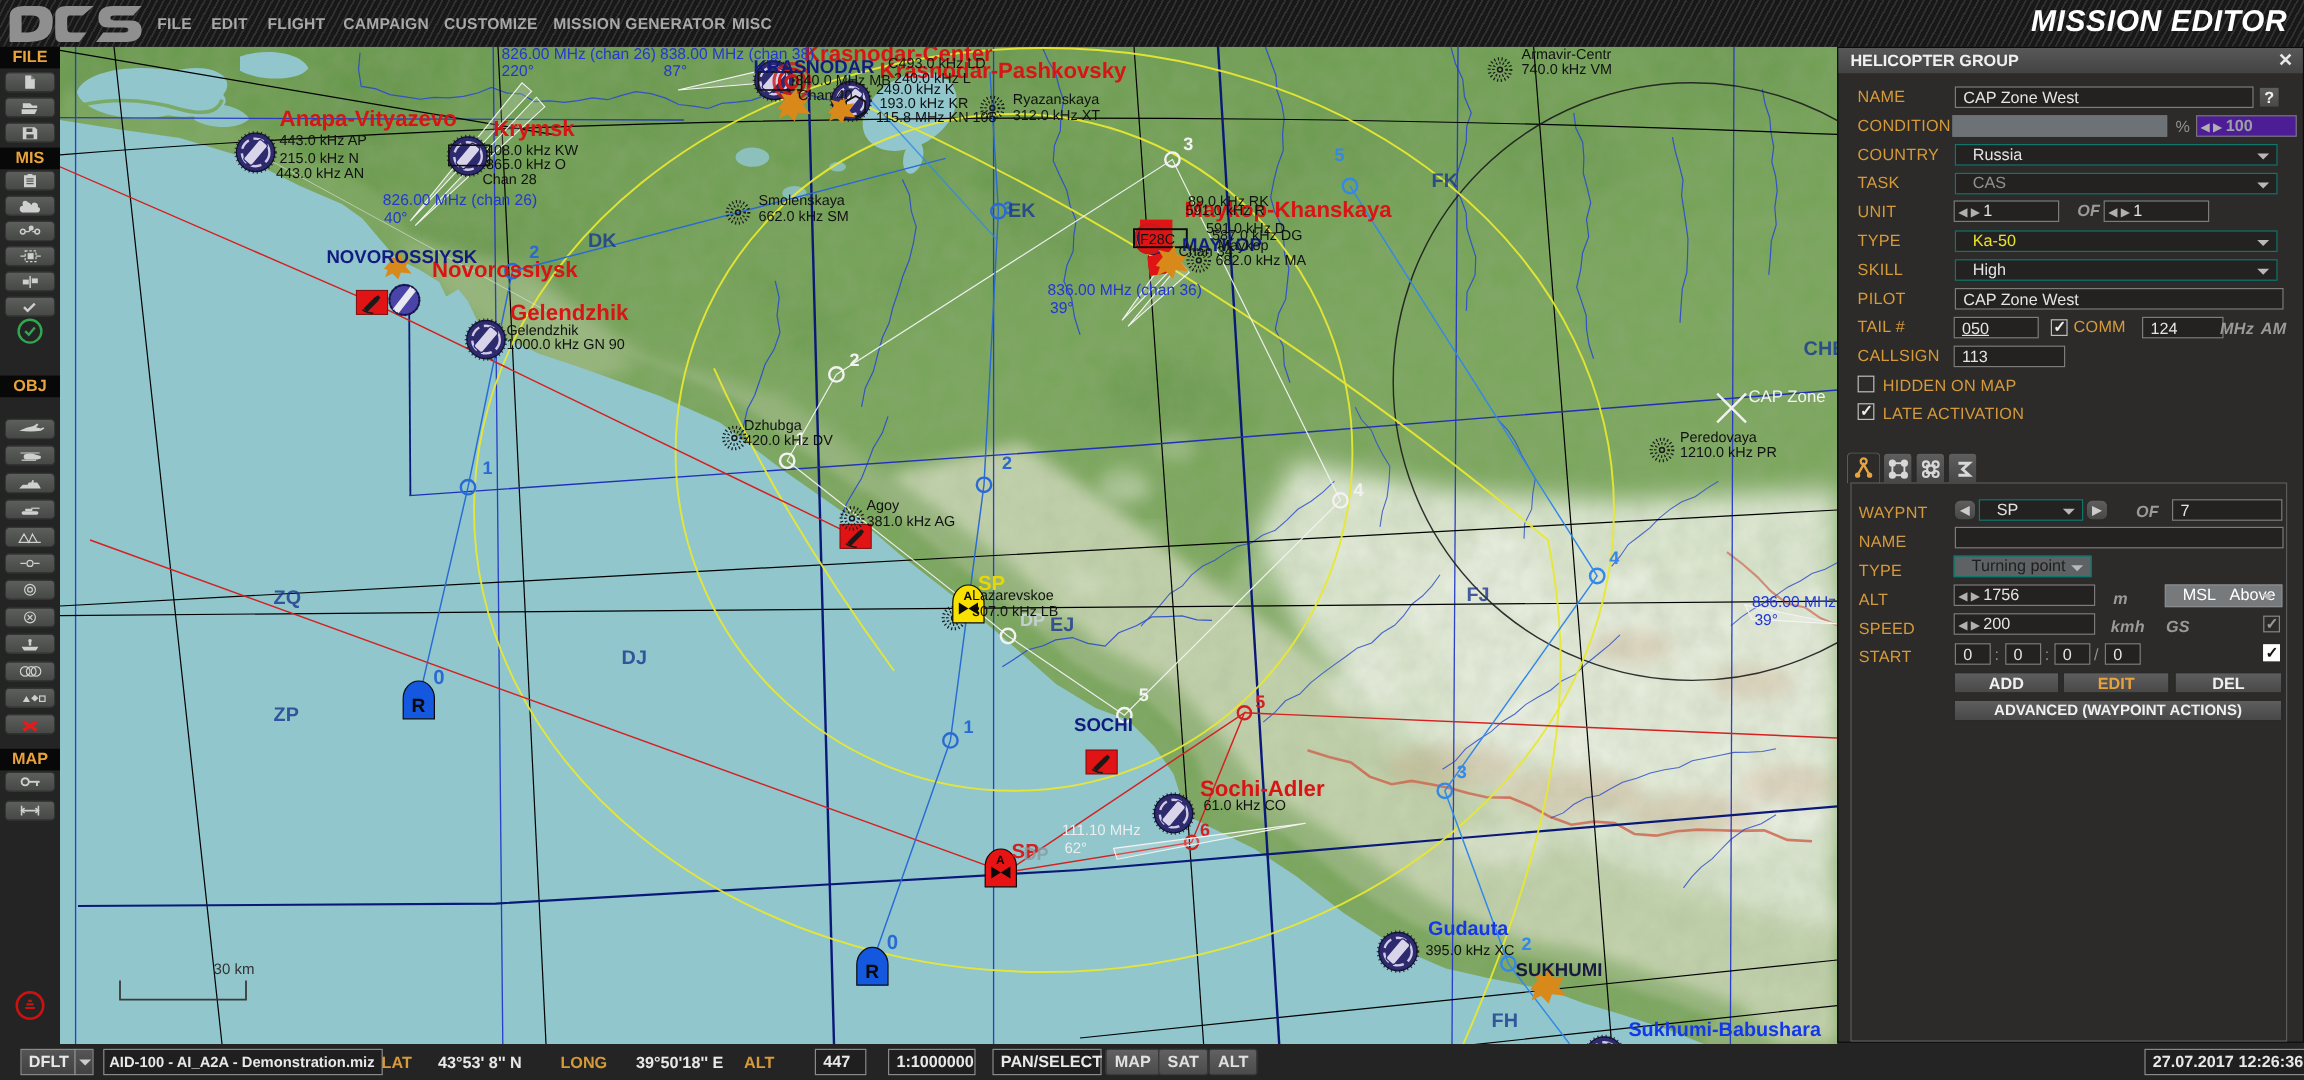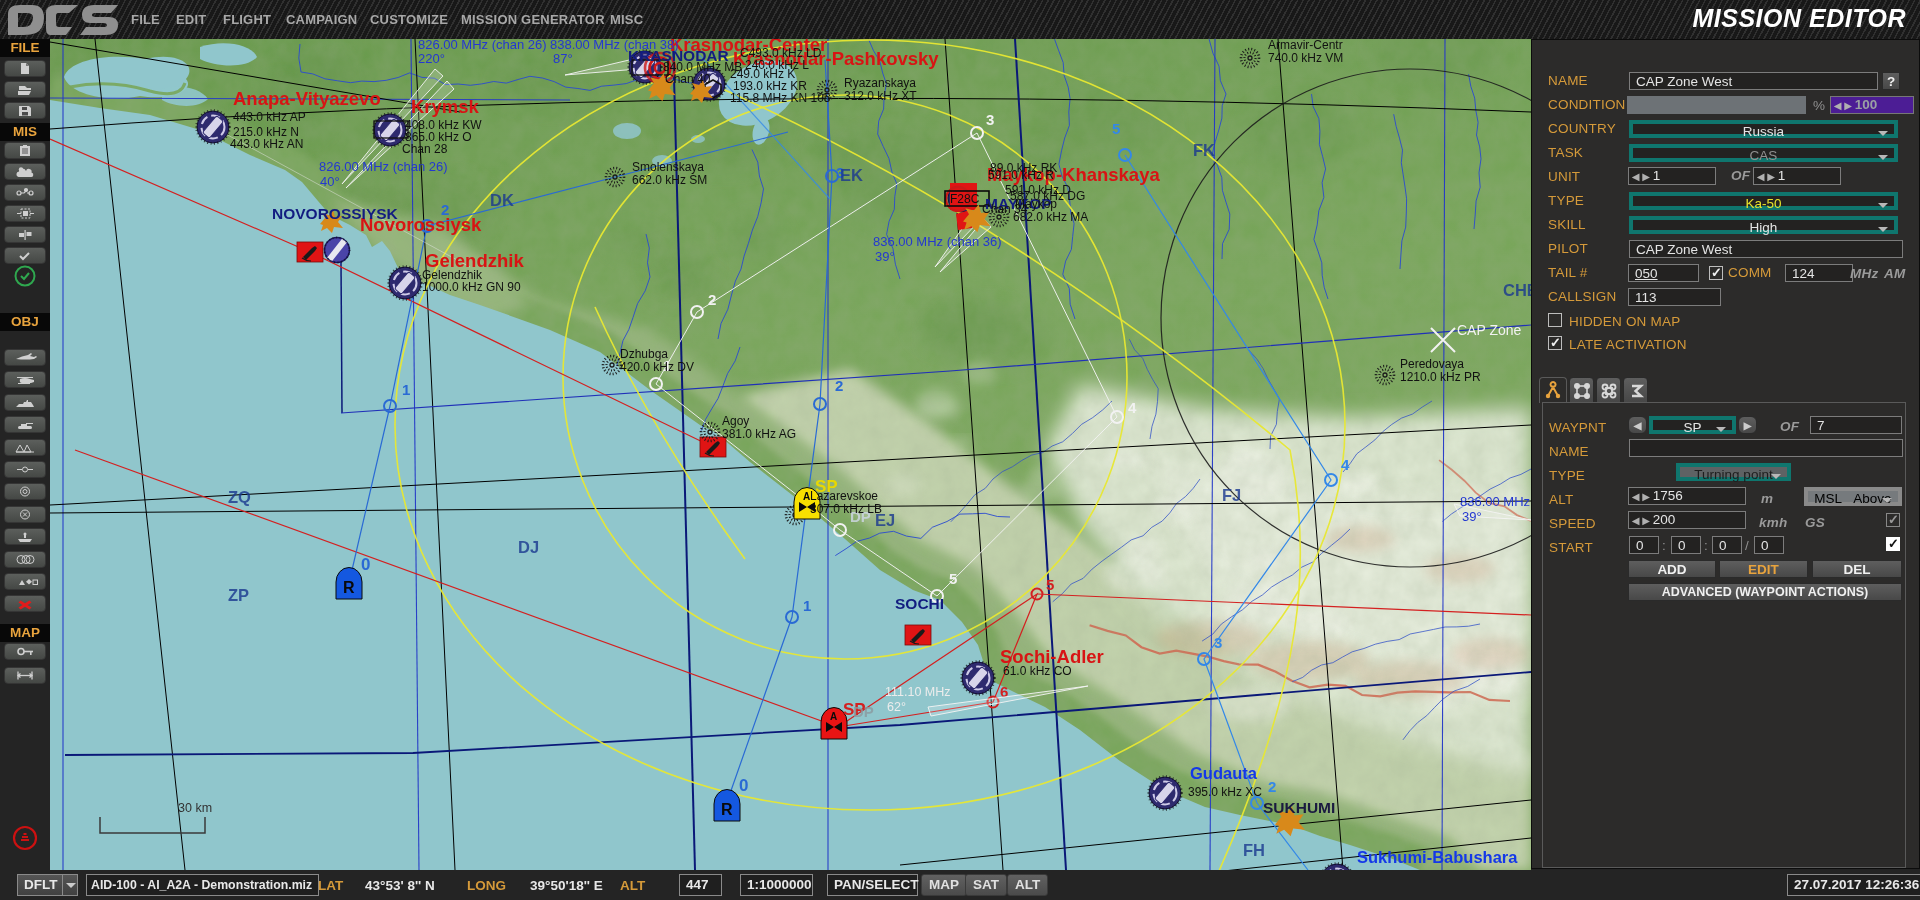--- a/index.html
+++ b/index.html
@@ -34,22 +34,22 @@
   
   #panel { position:absolute; left:1531px; top:39px; width:389px; height:830px;
     background:#2c2b2a; border:1px solid #0c0c0c; }
   #phead { position:absolute; left:0; top:0; width:387px; height:21px;
     background:linear-gradient(#585858,#434343); color:#f0f0f0; font-size:13.5px;
     font-weight:bold; line-height:21px; padding-left:10px; }
   #phead .x { position:absolute; right:8px; top:0px; color:#e8e8e8; font-size:15px; font-weight:bold; }
   .plb { position:absolute; color:#d59a3a; font-size:13.5px; letter-spacing:0.2px; }
   .pin { position:absolute; background:#232221; border:1px solid #7c7c7c; color:#e4e4e4;
     font-size:13.5px; padding:0 6px; line-height:17px; }
-  .pdd { position:absolute; background:#232221; border:4px solid #0f766e; color:#e4e4e4;
-    font-size:13.5px; padding:0 0; line-height:16px;text-align:center; }
+  .pdd { position:absolute; background:#232221; border:1px solid #0f766e; color:#e4e4e4;
+    font-size:13.5px; padding:0 14px; line-height:16px; }
   .pdd:after { content:""; position:absolute; right:6px; top:7px; border:5px solid transparent;
     border-top-color:#b8b8b8; }
   .spin { position:absolute; background:#232221; border:1px solid #7c7c7c; color:#e4e4e4;
     font-size:13.5px; line-height:16px; }
   .spin .a { color:#b0b0b0; font-size:10px; }
   .pcb { position:absolute; width:14px; height:14px; background:#2c2b2a; border:1px solid #bdbdbd; }
   .pcb.ck:after { content:"\2713"; position:absolute; left:1px; top:-2px; color:#f0f0f0;
     font-size:13px; font-weight:bold; }
   .pbtn { position:absolute; background:linear-gradient(#5e5e5e,#484848); border:1px solid #2a2a2a;
     color:#f0f0f0; font-size:13.5px; font-weight:bold; text-align:center; }
@@ -695,20 +695,21 @@
           <circle cx="11" cy="11" r="9.5" fill="none" stroke="#2fa84f" stroke-width="2"></circle>
           <path d="M7,11 l3,3 5,-6" stroke="#2fa84f" stroke-width="2" fill="none"></path>
         </svg></div>
 <div style="position:absolute;left:11px;top:785px;width:28px;height:28px;"><svg width="28" height="28">
           <circle cx="14" cy="14" r="11" fill="none" stroke="#cc1111" stroke-width="2.2"></circle>
           <path d="M10,16 h8 M11,13 h6 M12.5,10 h3" stroke="#cc1111" stroke-width="1.8"></path>
         </svg></div>
     </div>
 
   <div id="panel">
+    <div id="phead">HELICOPTER GROUP<span class="x">✕</span></div>
     <div class="plb " style="left:16px;top:33px">NAME</div>
 <div class="pin" style="left:97px;top:32px;width:249px;height:18px;">CAP Zone West</div>
 <div class="pbtn" style="left:350px;top:32px;width:18px;height:18px;line-height:17px;">?</div>
 <div class="plb " style="left:16px;top:57px">CONDITION</div>
 <div class="pin" style="left:95px;top:56px;width:179px;height:18px;background:#6d7276;border-color:#6d7276;"></div>
 <div class="plb gray" style="left:281px;top:58px">%</div>
 <div class="spin" style="left:298px;top:56px;width:84px;height:18px;background:#4c1d95;border-color:#777;color:#9aa0a4"><span class="a">&nbsp;◀ ▶&nbsp;</span><b>100</b></div>
 <div class="plb " style="left:16px;top:81px">COUNTRY</div>
 <div class="pdd" style="left:97px;top:80px;width:269px;height:18px;">Russia</div>
 <div class="plb " style="left:16px;top:105px">TASK</div>
@@ -765,25 +766,25 @@
 <div style="position:absolute;left:10px;top:362px;width:364px;height:466px;border:1px solid #5a5a5a;"></div>
 <div class="plb " style="left:17px;top:380px">WAYPNT</div>
 <div class="pbtn" style="left:96px;top:376px;width:19px;height:18px;line-height:17px;font-size:10px;color:#ccc;border-radius:6px;">◀</div>
 <div class="pdd" style="left:117px;top:376px;width:87px;height:18px;">SP</div>
 <div class="pbtn" style="left:206px;top:376px;width:19px;height:18px;line-height:17px;font-size:10px;color:#ccc;border-radius:6px;">▶</div>
 <div class="plb it" style="left:248px;top:379px">OF</div>
 <div class="pin" style="left:278px;top:376px;width:92px;height:18px;">7</div>
 <div class="plb " style="left:17px;top:404px">NAME</div>
 <div class="pin" style="left:97px;top:399px;width:274px;height:18px;"></div>
 <div class="plb " style="left:17px;top:428px">TYPE</div>
-<div class="pdd" style="left:96px;top:423px;width:115px;height:18px;background:#5e6264;color:#1e1e1e;margin-left:48px;">Turning point</div>
+<div class="pdd" style="left:96px;top:423px;width:115px;height:18px;background:#5e6264;color:#1e1e1e;">Turning point</div>
 <div class="plb " style="left:17px;top:452px">ALT</div>
 <div class="spin" style="left:96px;top:447px;width:118px;height:18px"><span class="a">&nbsp;◀ ▶&nbsp;</span>1756</div>
 <div class="plb it" style="left:229px;top:451px">m</div>
-<div class="pdd" style="left:272px;top:447px;width:98px;height:19px;background:#767a7d;color:#000000;border-color:#8a8a8a">MSL&nbsp;&nbsp;&nbsp;Above</div>
+<div class="pdd" style="left:272px;top:447px;width:98px;height:19px;background:#767a7d;color:#ffffff;border-color:#8a8a8a">MSL&nbsp;&nbsp;&nbsp;Above</div>
 <div class="plb " style="left:17px;top:476px">SPEED</div>
 <div class="spin" style="left:96px;top:471px;width:118px;height:18px"><span class="a">&nbsp;◀ ▶&nbsp;</span>200</div>
 <div class="plb it" style="left:227px;top:475px">kmh</div>
 <div class="plb it" style="left:273px;top:475px">GS</div>
 <div class="pcb" style="left:354px;top:473px;border-color:#888">
         <span style="position:absolute;left:1px;top:-2px;color:#999;font-size:13px;font-weight:bold">✓</span>
       </div>
 <div class="plb " style="left:17px;top:500px">START</div>
 <div class="pin" style="left:97px;top:496px;width:30px;height:18px;">0</div>
 <div class="plb plb gray" style="left:130px;top:498px">:</div>

